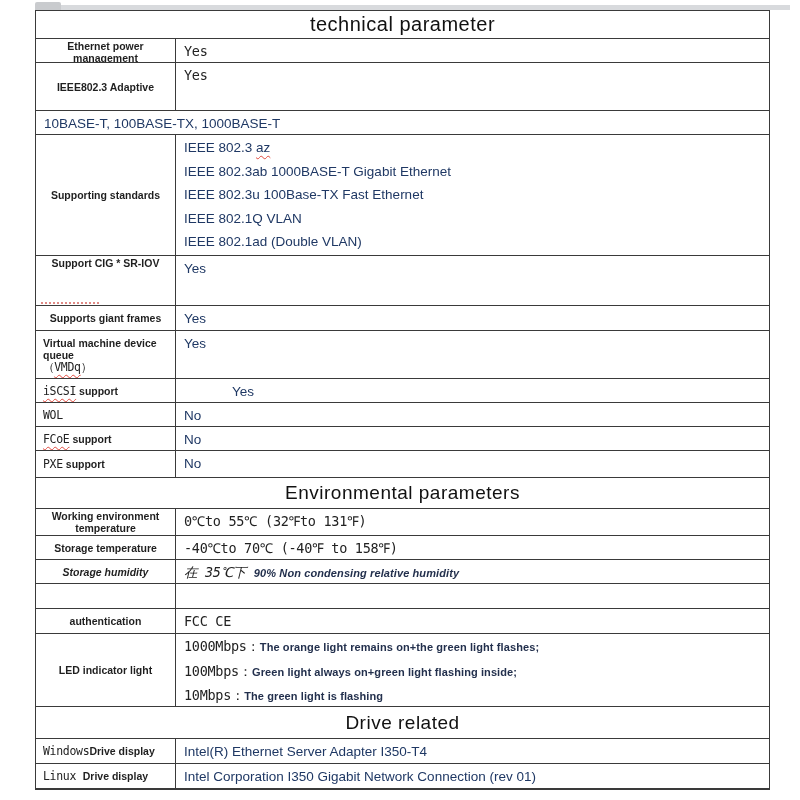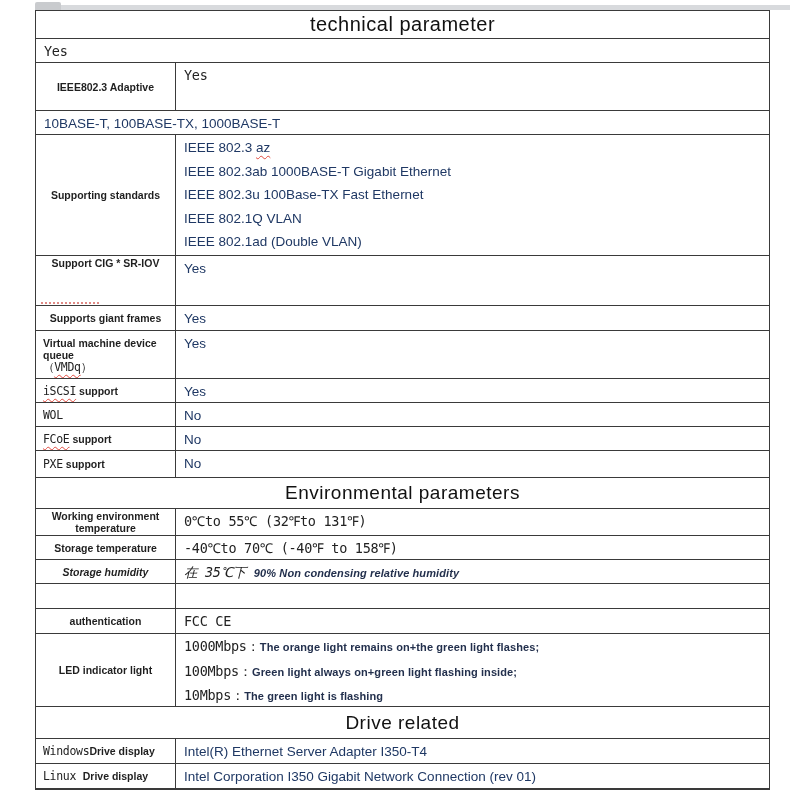--- a/index.html
+++ b/index.html
@@ -34,20 +34,23 @@
 <div class="chrome-bar"></div>
 <div class="chrome-tab"></div>
 
 <div class="spec-table">
     <div class="trow title" style="height: 28px;">
       <div class="cell section-cell">
         <span class="">technical parameter</span>
       </div>
     </div>
     <div class="trow row" style="height: 24px;">
+      <div class="cell label-cell">
+        <div class="lline"><span class="">Ethernet power management</span></div>
+      </div>
       <div class="cell value-cell">
         <div class="vline"><span class="f-k">Yes</span></div>
       </div>
     </div>
     <div class="trow row" style="height: 48px; justify-content: flex-end;">
       <div class="cell label-cell">
         <div class="lline"><span class="">IEEE802.3 Adaptive</span></div>
       </div>
       <div class="cell value-cell">
         <div class="vline"><span class="f-k">Yes</span></div>
@@ -89,21 +92,21 @@
     </div>
     <div class="trow row" style="height: 48px;">
       <div class="cell label-cell left">
         <div class="lline"><span class="">Virtual machine device queue</span></div>
         <div class="lline"><span class="f-k">（</span><span class="f-k sq">VMDq</span><span class="f-k">）</span></div>
       </div>
       <div class="cell value-cell">
         <div class="vline"><span class="">Yes</span></div>
       </div>
     </div>
-    <div class="trow row" style="height: 24px;">
+    <div class="trow row" style="height: 24px; gap: 48px;">
       <div class="cell label-cell left">
         <div class="lline"><span class="f-k sq">iSCSI</span><span class=""> support</span></div>
       </div>
       <div class="cell value-cell">
         <div class="vline"><span class="">Yes</span></div>
       </div>
     </div>
     <div class="trow row" style="height: 24px;">
       <div class="cell label-cell left">
         <div class="lline"><span class="f-k">WOL</span></div>

